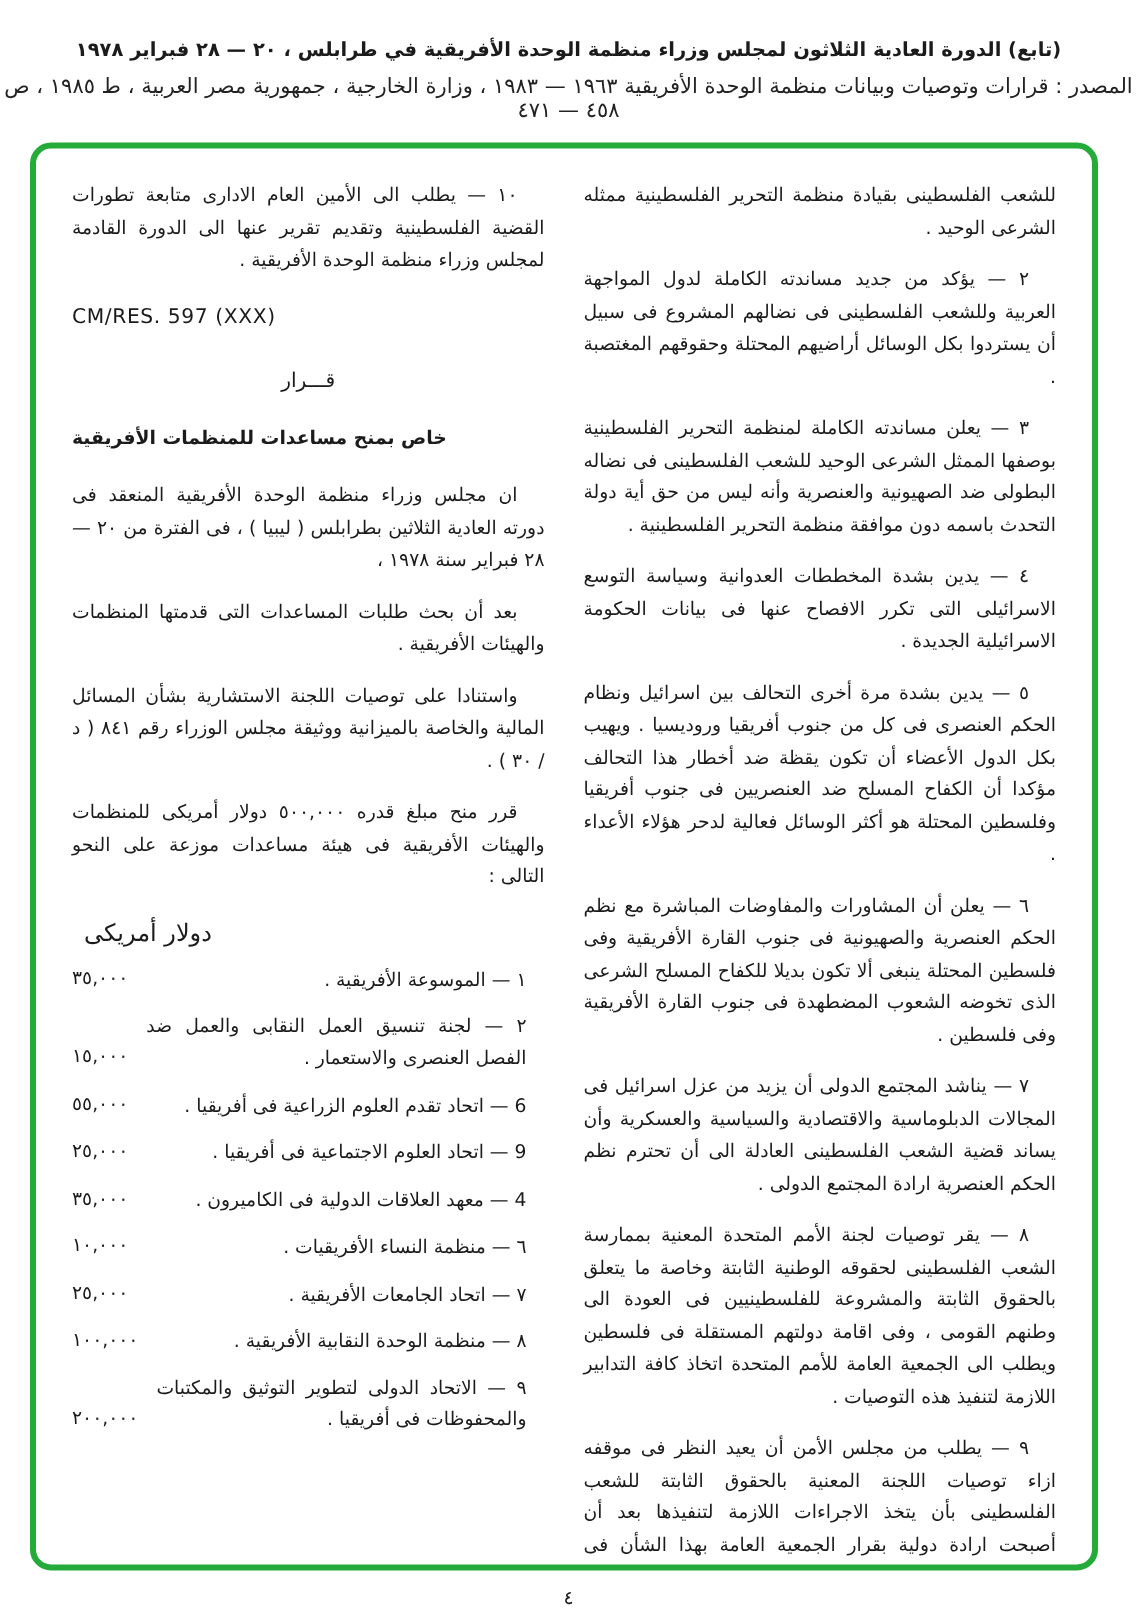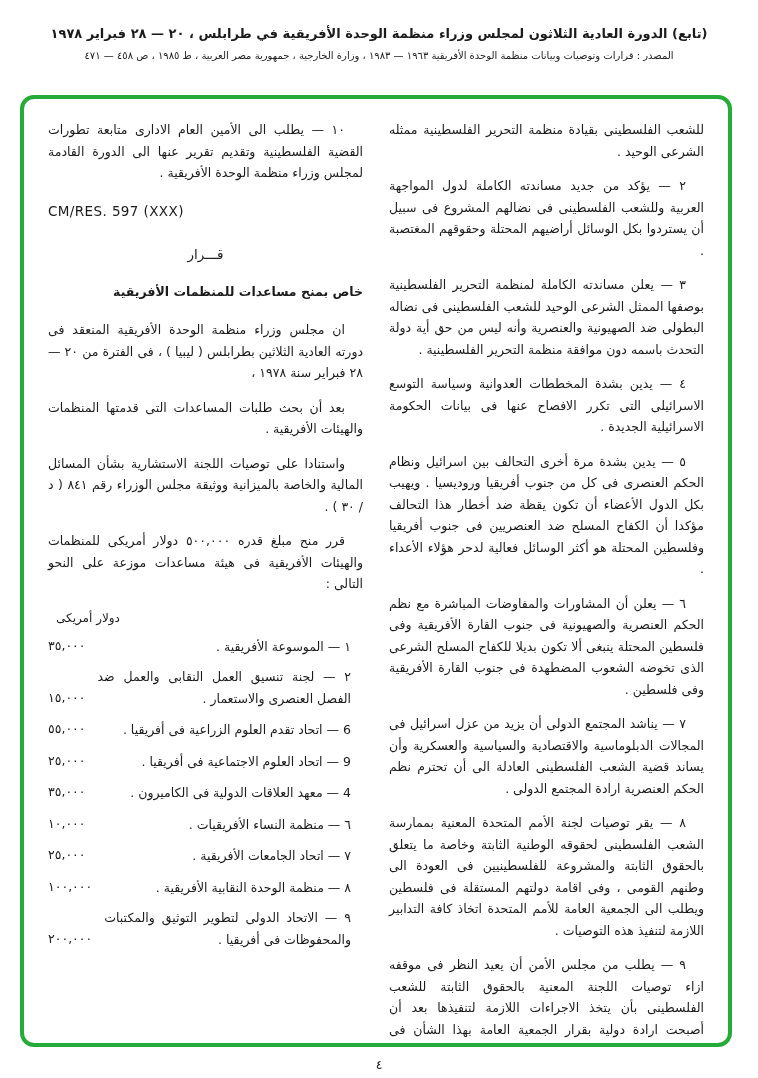--- a/index.html
+++ b/index.html
@@ -19,21 +19,21 @@
   .doc-header {
     direction: rtl;
     text-align: center;
     padding-top: 26px;
   }
   .doc-header .line1 {
     font-size: 13px;
     font-weight: bold;
   }
   .doc-header .line2 {
-    font-size: 10px;
+    font-size: 14px;
     margin-top: 9px;
     color: #222;
   }
   .frame {
     position: absolute;
     left: 20px;
     top: 95px;
     width: 712px;
     height: 952px;
     box-sizing: border-box;
@@ -69,29 +69,29 @@
     margin: 16px 0 20px 0;
   }
   .res-title {
     text-align: center;
     font-weight: normal;
     font-size: 13.5px;
     margin: 2px 0 15px 0;
     text-indent: 0;
   }
   .res-subtitle {
-    text-align: right;
+    text-align: left;
     font-weight: bold;
     font-size: 12.5px;
     margin: 0 0 17px 0;
     text-indent: 0;
   }
   .grants-header {
     text-align: left;
-    font-size: 12px;
+    font-size: 16px;
     margin: 8px 0 6px 0;
     padding-left: 8px;
   }
   .grant-row {
     display: flex;
     align-items: flex-end;
     margin-bottom: 9px;
   }
   .grant-label {
     flex: 1;

